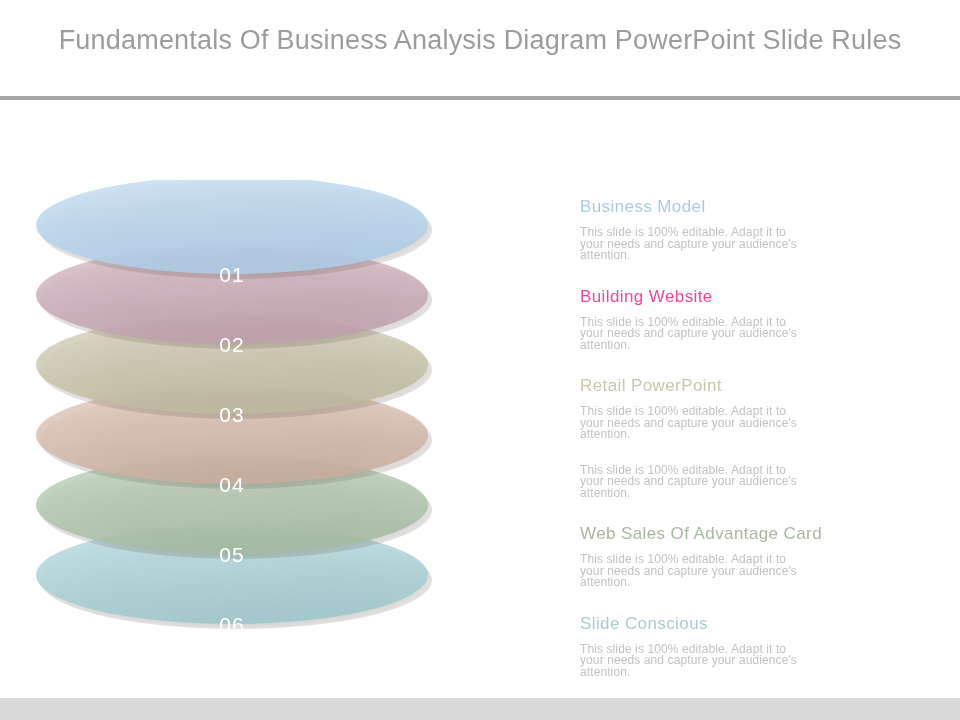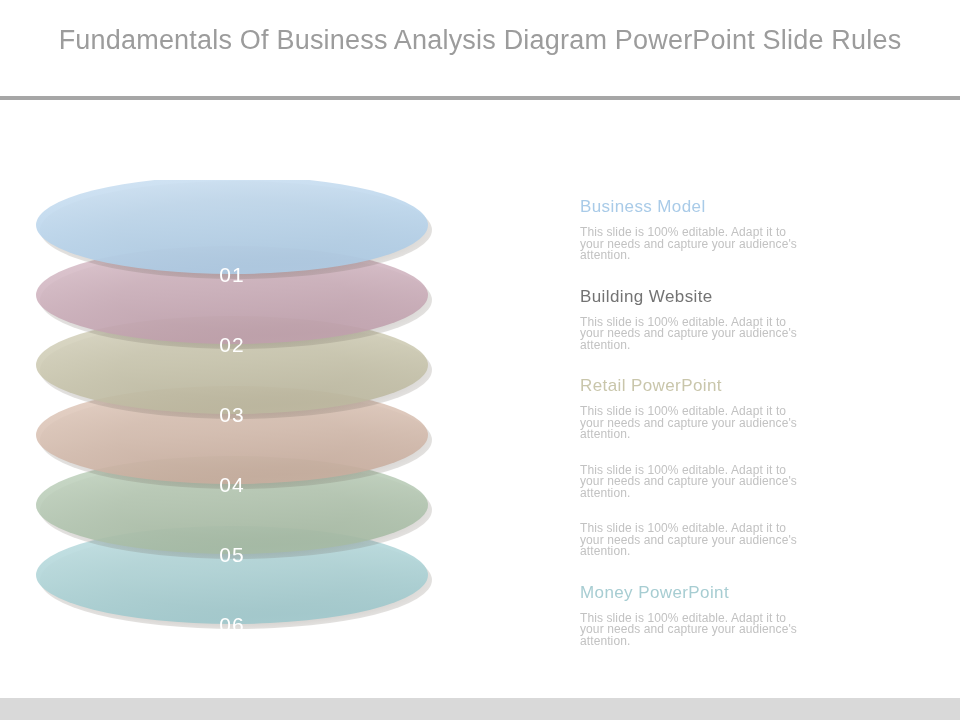--- a/index.html
+++ b/index.html
@@ -185,37 +185,38 @@
 </div>
 
 <div class="text-panel">
 
   <div class="item">
     <div class="item-title" style="color:#a9cbe8">Business Model</div>
     <div class="item-body">This slide is 100% editable. Adapt it to your needs and capture your audience's attention.</div>
   </div>
 
   <div class="item">
-    <div class="item-title" style="color:#737373">Building Website</div>
+    <div class="item-title" style="color:#ec4899">Building Website</div>
     <div class="item-body">This slide is 100% editable. Adapt it to your needs and capture your audience's attention.</div>
   </div>
 
   <div class="item">
     <div class="item-title" style="color:#c9c6ab">Retail PowerPoint</div>
     <div class="item-body">This slide is 100% editable. Adapt it to your needs and capture your audience's attention.</div>
   </div>
 
   <div class="item">
     <div class="item-body">This slide is 100% editable. Adapt it to your needs and capture your audience's attention.</div>
   </div>
 
   <div class="item">
-    <div class="item-body">This slide is 100% editable. Adapt it to your needs and capture your audience's attention.</div>
-  </div>
-
-  <div class="item">
-    <div class="item-title" style="color:#a7cdd2">Money PowerPoint</div>
+    <div class="item-title" style="color:#a8b8a0">Web Sales Of Advantage Card</div>
+    <div class="item-body">This slide is 100% editable. Adapt it to your needs and capture your audience's attention.</div>
+  </div>
+
+  <div class="item">
+    <div class="item-title" style="color:#a7cdd2">Slide Conscious</div>
     <div class="item-body">This slide is 100% editable. Adapt it to your needs and capture your audience's attention.</div>
   </div>
 
 </div>
 
 <div class="footer-bar"></div>
 
 </body></html>

